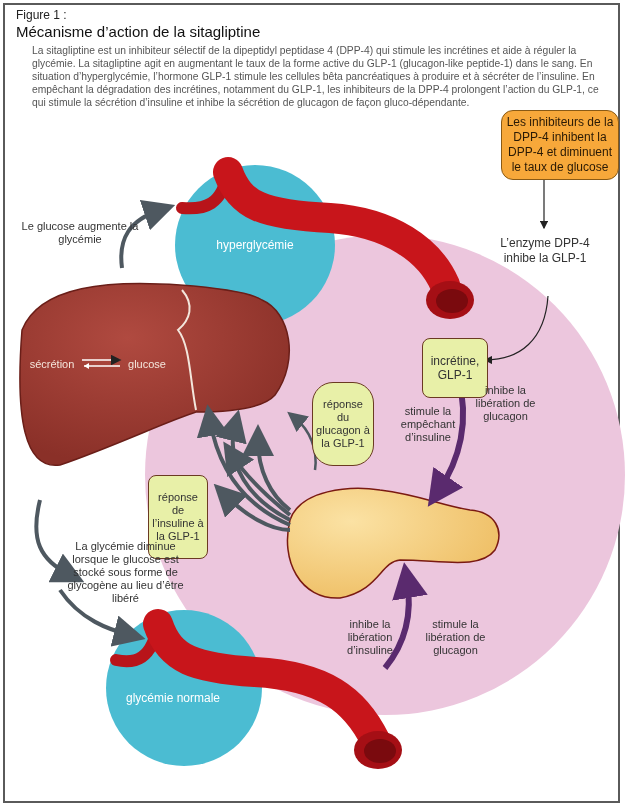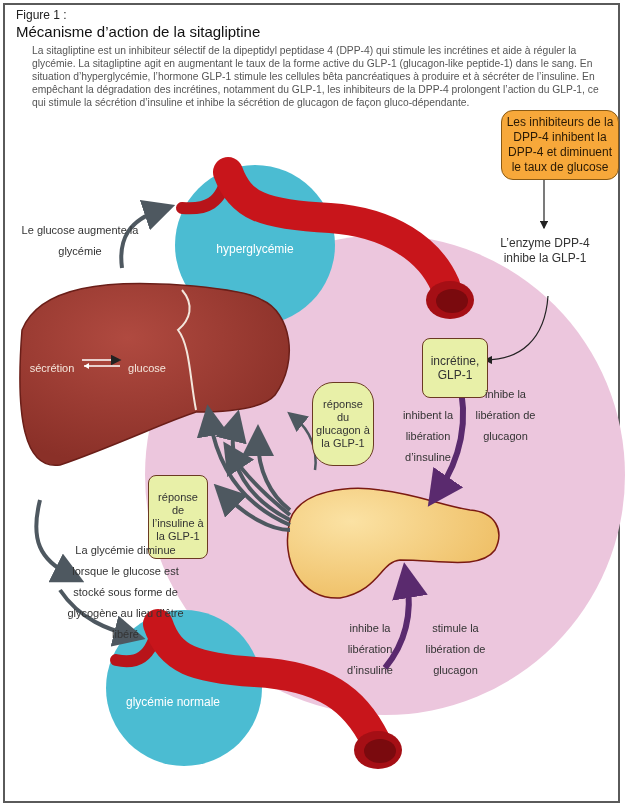--- a/index.html
+++ b/index.html
@@ -2,21 +2,21 @@
 <html><head>
 <meta charset="utf-8">
 <style>
   html,body{margin:0;padding:0;background:#fff;}
   body{width:625px;height:808px;position:relative;overflow:hidden;font-family:"Liberation Sans",sans-serif;}
   .frame{position:absolute;left:3px;top:3px;width:617px;height:800px;border:2px solid #5a5a5a;box-sizing:border-box;background:#fff;}
   .fig-label{position:absolute;left:16px;top:8px;font-size:12px;color:#222;}
   .fig-title{position:absolute;left:16px;top:23px;font-size:15px;font-weight:normal;color:#111;}
   .intro{position:absolute;left:32px;top:44px;width:570px;font-size:10.3px;line-height:13px;color:#555;}
   svg.art{position:absolute;left:0;top:0;}
-  .lbl{position:absolute;text-align:center;font-size:11px;line-height:21px;color:#333;}
+  .lbl{position:absolute;text-align:center;font-size:11px;line-height:13px;color:#333;}
   .lbl.white{color:#fff;font-size:12px;}
   .orange-box{position:absolute;left:485px;top:110px;width:118px;height:70px;background:#f7a83a;border:1.5px solid #8a5a14;border-radius:12px;box-sizing:border-box;display:flex;align-items:center;justify-content:center;text-align:center;font-size:12px;line-height:15px;color:#2a1a05;padding:2px 4px;margin-left:16px;}
   .green{position:absolute;background:#e8f0a8;border:1.5px solid #6a3a22;border-radius:8px;box-sizing:border-box;text-align:center;color:#333;font-size:11px;line-height:13px;padding:15px 3px;}
 </style>
 </head>
 <body>
 
 <div class="frame"></div>
 
 <div class="fig-label">Figure 1 :</div>
@@ -103,21 +103,21 @@
 
 <div class="lbl white" style="left:205px;top:239px;width:100px;">hyperglycémie</div>
 
 <div class="lbl white" style="left:22px;top:358px;width:60px;font-size:11px;color:#f5e6dc;">sécrétion</div>
 <div class="lbl white" style="left:122px;top:358px;width:50px;font-size:11px;color:#f5e6dc;">glucose</div>
 
 <div class="green" style="left:312px;top:382px;width:62px;border-radius:21px;">réponse du glucagon à la GLP-1</div>
 
 <div class="green" style="left:148px;top:475px;width:60px;">réponse de l’insuline à la GLP-1</div>
 
-<div class="lbl" style="left:398px;top:405px;width:60px;">inhibent la libération d’insuline</div>
+<div class="lbl" style="left:398px;top:405px;width:60px;">stimule la empêchant d’insuline</div>
 <div class="lbl" style="left:468px;top:384px;width:75px;">inhibe la libération de glucagon</div>
 
 <div class="lbl" style="left:58px;top:540px;width:135px;">La glycémie diminue lorsque le glucose est stocké sous forme de glycogène au lieu d’être libéré</div>
 
 <div class="lbl" style="left:340px;top:618px;width:60px;">inhibe la libération d’insuline</div>
 <div class="lbl" style="left:418px;top:618px;width:75px;">stimule la libération de glucagon</div>
 
 <div class="lbl white" style="left:118px;top:692px;width:110px;">glycémie normale</div>
 
 </body></html>

